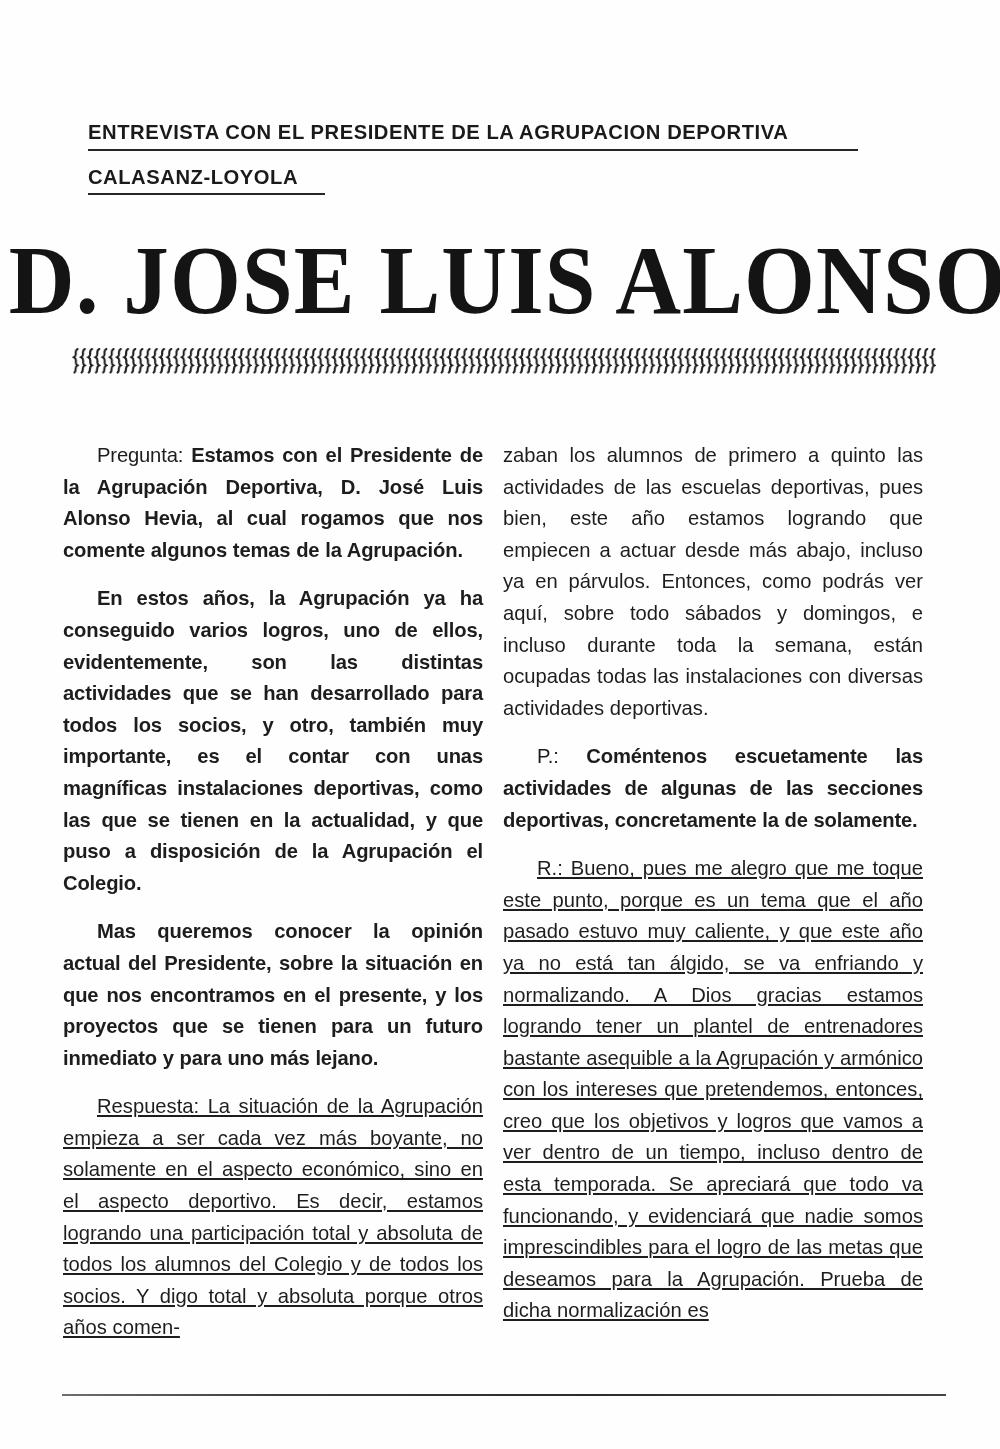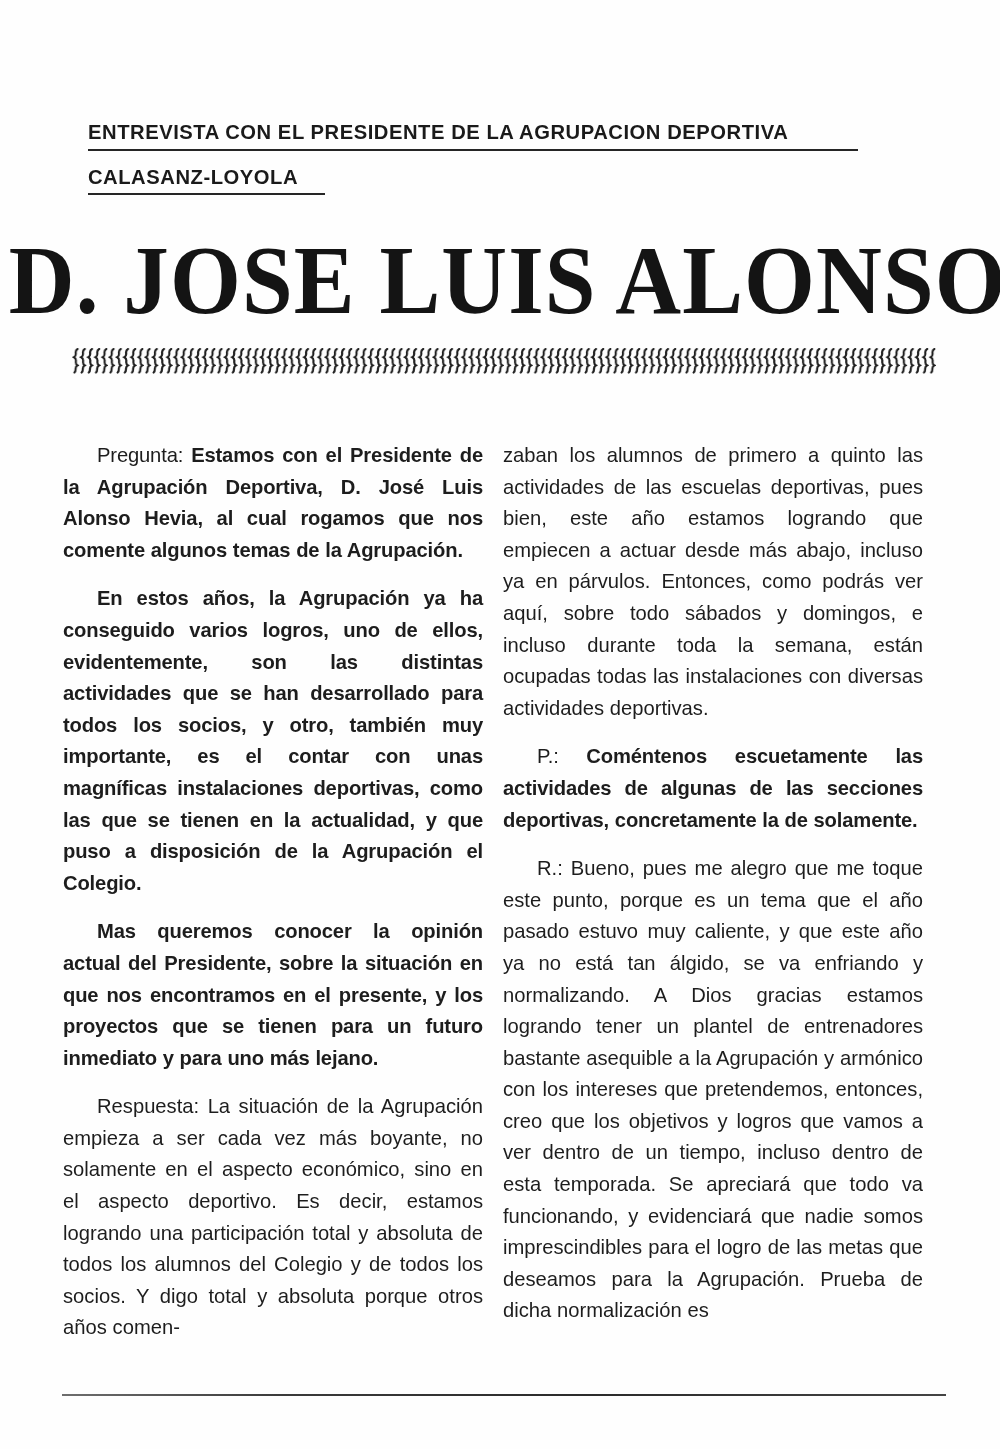--- a/index.html
+++ b/index.html
@@ -112,21 +112,21 @@
     margin: 0 0 17px 0;
     text-align: justify;
     text-justify: inter-word;
     font-size: 20.2px;
     line-height: 31.6px;
     text-indent: 34px;
     color: #1d1d1d;
     hyphens: manual;
     word-spacing: 0.2px;
   }
-  p.para:last-child { margin-bottom: 0; }
+  p.para:last-child { margin-bottom: 0; text-decoration: underline; }
 
   p.para.bold {
     font-weight: bold;
     letter-spacing: -0.15px;
     word-spacing: 0.3px;
   }
   p.para.regular {
     font-weight: normal;
   }
   span.lead {

